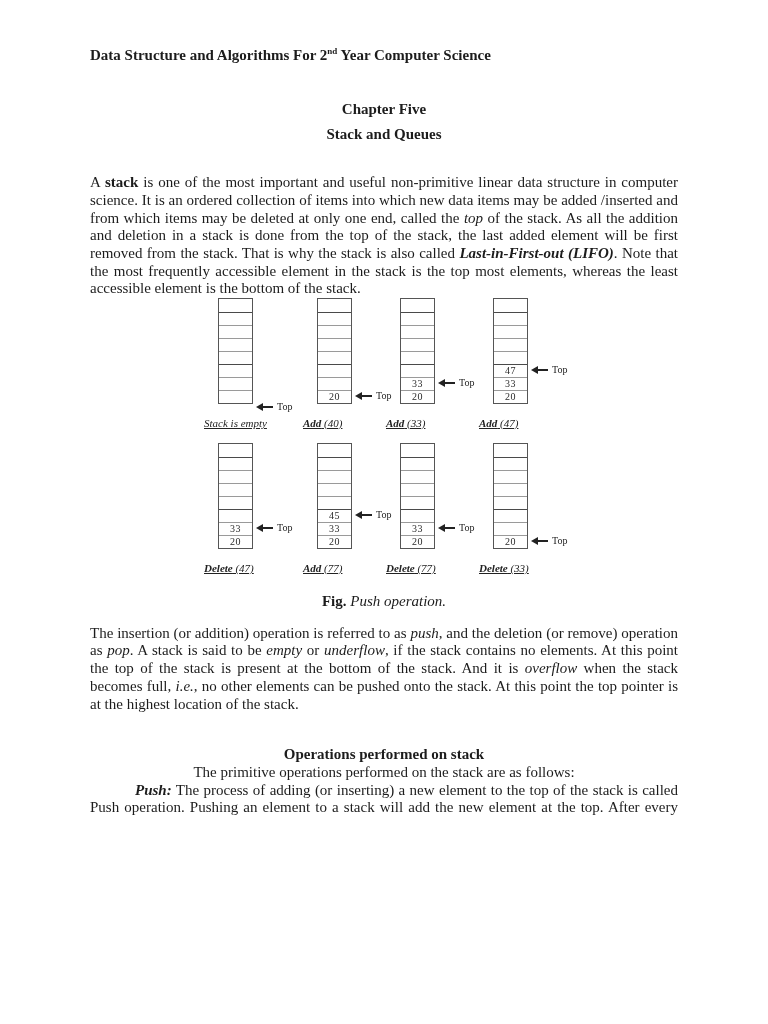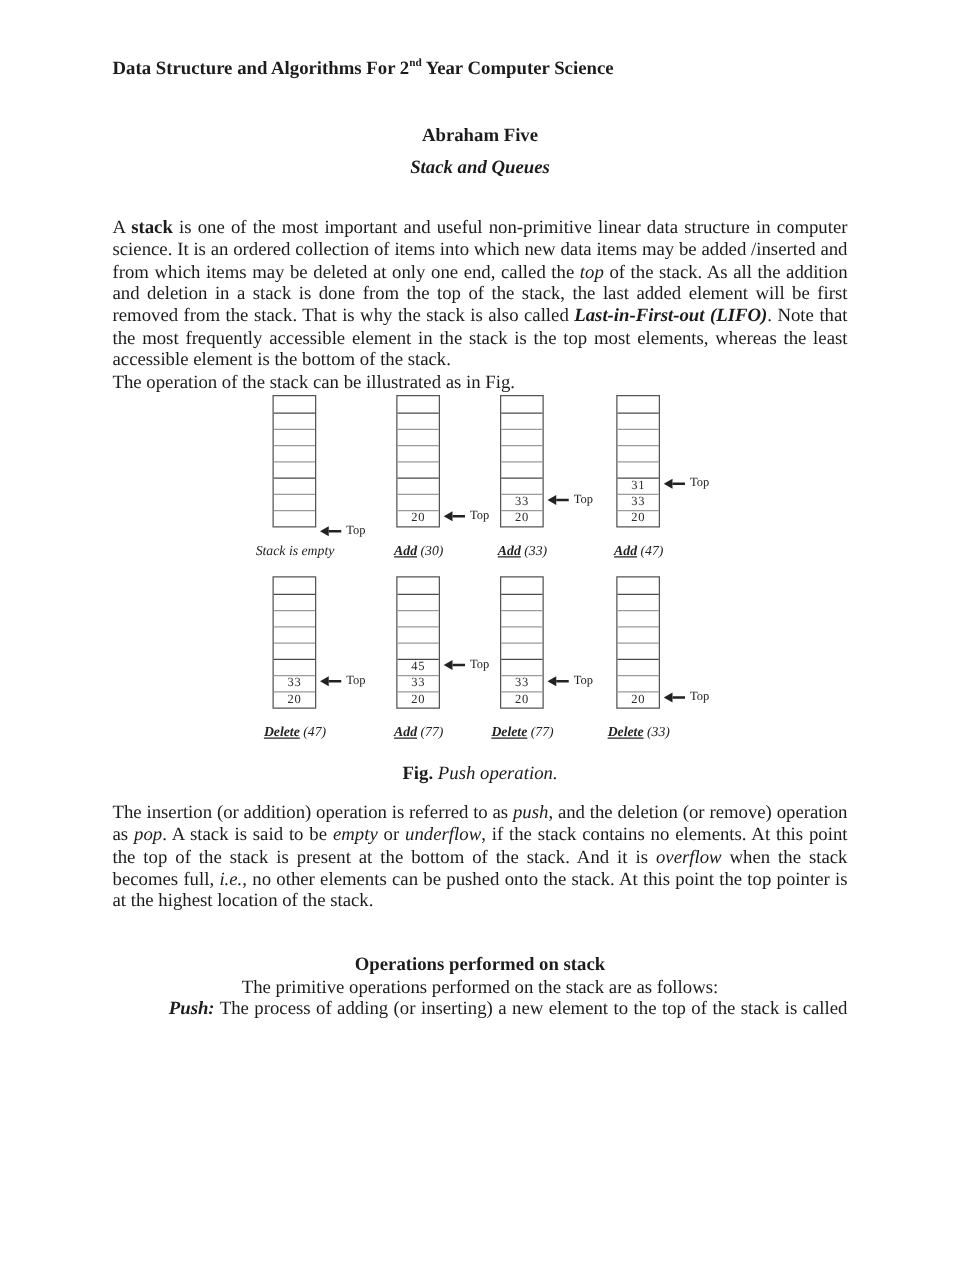--- a/index.html
+++ b/index.html
@@ -15,21 +15,21 @@
   }
   #content{padding:0 90px;}
   p{margin:0;}
   .seg-b{font-weight:bold;}
   .seg-i{font-style:italic;}
   .seg-bi{font-weight:bold;font-style:italic;}
   .seg-biu{font-weight:bold;font-style:italic;text-decoration:underline;}
   .seg-bsup{font-weight:bold;font-size:9px;vertical-align:6px;line-height:0;}
   .doc-header{padding-top:47px;font-weight:bold;}
   .chapter{text-align:center;font-weight:bold;margin-top:36px;}
-  .subtitle{text-align:center;font-weight:bold;margin-top:8px;font-style:italic;}
+  .subtitle{text-align:center;font-weight:bold;margin-top:8px;}
   .para1{margin-top:30px;text-align:justify;}
   .para1b{text-align:left;}
   #figure{position:relative;height:292px;}
   .stack-col{position:absolute;width:35px;}
   .stack-box{
     width:35px;box-sizing:border-box;
     border:1px solid #555;background:#fff;
   }
   .cell{
     box-sizing:border-box;height:13px;border-top:1px solid #9a9a9a;
@@ -39,45 +39,44 @@
   .cell:first-child{border-top:none;}
   .cell.dark{border-top:1.5px solid #4a4a4a;}
   .top-arrow{
     position:absolute;left:38px;height:12px;
     display:flex;align-items:center;white-space:nowrap;
   }
   .tri{width:0;height:0;border-top:4px solid transparent;border-bottom:4px solid transparent;border-right:7px solid #222;}
   .tail{width:10px;height:2px;background:#222;}
   .top-text{font-size:10px;color:#222;margin-left:4px;}
   .stack-label{
-    position:absolute;left:-14px;width:64px;text-align:center;
-    font-size:11px;line-height:12px;white-space:nowrap;color:#222;
+    position:absolute;left:-14px;width:64px;text-align:left;
+    font-size:11px;line-height:12px;white-space:nowrap;color:#222;text-decoration:underline;
   }
   .fig-caption{text-align:center;margin-top:3px;}
   .para2{text-align:justify;margin-top:14px;}
   .ops-heading{text-align:center;font-weight:bold;margin-top:33px;}
   .ops-intro{margin-top:0;text-align:center;}
   .push-para{text-align:justify;text-indent:45px;}
   .page-number{text-align:center;margin-top:36px;font-size:14px;}
   .compiled{font-weight:normal;margin-top:1px;margin-left:23px;}
   #bottom-bar{position:absolute;left:57px;top:1014px;width:136px;height:10px;}
 </style>
 </head>
 <body>
 
 <div id="page">
   <div id="content">
 
     <p class="doc-header"><span class="seg-b">Data Structure and Algorithms For 2</span><span class="seg-bsup">nd</span><span class="seg-b"> Year Computer Science</span></p>
 
-    <p class="chapter">Abraham Five</p>
+    <p class="chapter">Chapter Five</p>
     <p class="subtitle">Stack and Queues</p>
 
     <p class="para1"><span>A </span><span class="seg-b">stack</span><span> is one of the most important and useful non-primitive linear data structure in computer science. It is an ordered collection of items into which new data items may be added /inserted and from which items may be deleted at only one end, called the </span><span class="seg-i">top</span><span> of the stack. As all the addition and deletion in a stack is done from the top of the stack, the last added element will be first removed from the stack. That is why the stack is also called </span><span class="seg-bi">Last-in-First-out (LIFO)</span><span>. Note that the most frequently accessible element in the stack is the top most elements, whereas the least accessible element is the bottom of the stack.</span></p>
-    <p class="para1b">The operation of the stack can be illustrated as in Fig.</p>
 
     <div id="figure">
         <div class="stack-col" style="left: 128px; top: 0px;">
           <div class="stack-box">
             <div class="cell"></div>
             <div class="cell dark"></div>
             <div class="cell"></div>
             <div class="cell"></div>
             <div class="cell"></div>
             <div class="cell dark"></div>
@@ -100,21 +99,21 @@
             <div class="cell"></div>
             <div class="cell dark"></div>
             <div class="cell"></div>
             <div class="cell">20</div>
           </div>
           <div class="top-arrow" style="top: 91.5px;">
             <span class="tri"></span>
             <span class="tail"></span>
             <span class="top-text">Top</span>
           </div>
-          <div class="stack-label" style="top: 119px;"><span class="seg-biu">Add</span><span class="seg-i"> (30)</span></div>
+          <div class="stack-label" style="top: 119px;"><span class="seg-biu">Add</span><span class="seg-i"> (40)</span></div>
         </div>
         <div class="stack-col" style="left: 310px; top: 0px;">
           <div class="stack-box">
             <div class="cell"></div>
             <div class="cell dark"></div>
             <div class="cell"></div>
             <div class="cell"></div>
             <div class="cell"></div>
             <div class="cell dark"></div>
             <div class="cell">33</div>
@@ -127,21 +126,21 @@
           </div>
           <div class="stack-label" style="top: 119px;"><span class="seg-biu">Add</span><span class="seg-i"> (33)</span></div>
         </div>
         <div class="stack-col" style="left: 403px; top: 0px;">
           <div class="stack-box">
             <div class="cell"></div>
             <div class="cell dark"></div>
             <div class="cell"></div>
             <div class="cell"></div>
             <div class="cell"></div>
-            <div class="cell dark">31</div>
+            <div class="cell dark">47</div>
             <div class="cell">33</div>
             <div class="cell">20</div>
           </div>
           <div class="top-arrow" style="top: 65.5px;">
             <span class="tri"></span>
             <span class="tail"></span>
             <span class="top-text">Top</span>
           </div>
           <div class="stack-label" style="top: 119px;"><span class="seg-biu">Add</span><span class="seg-i"> (47)</span></div>
         </div>

